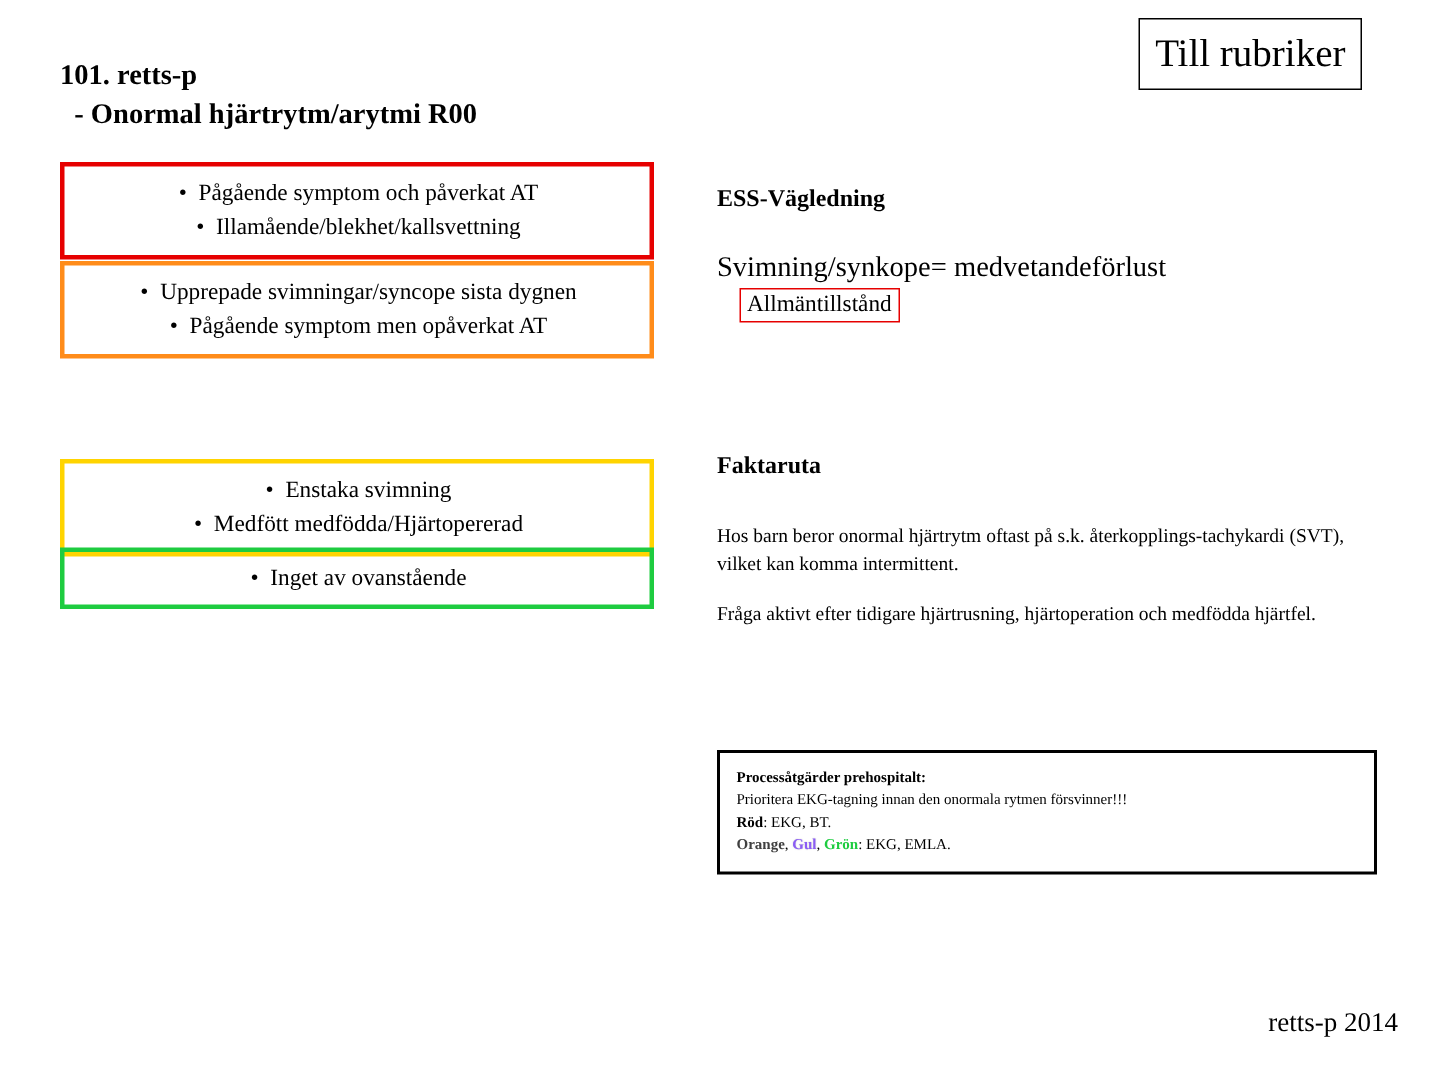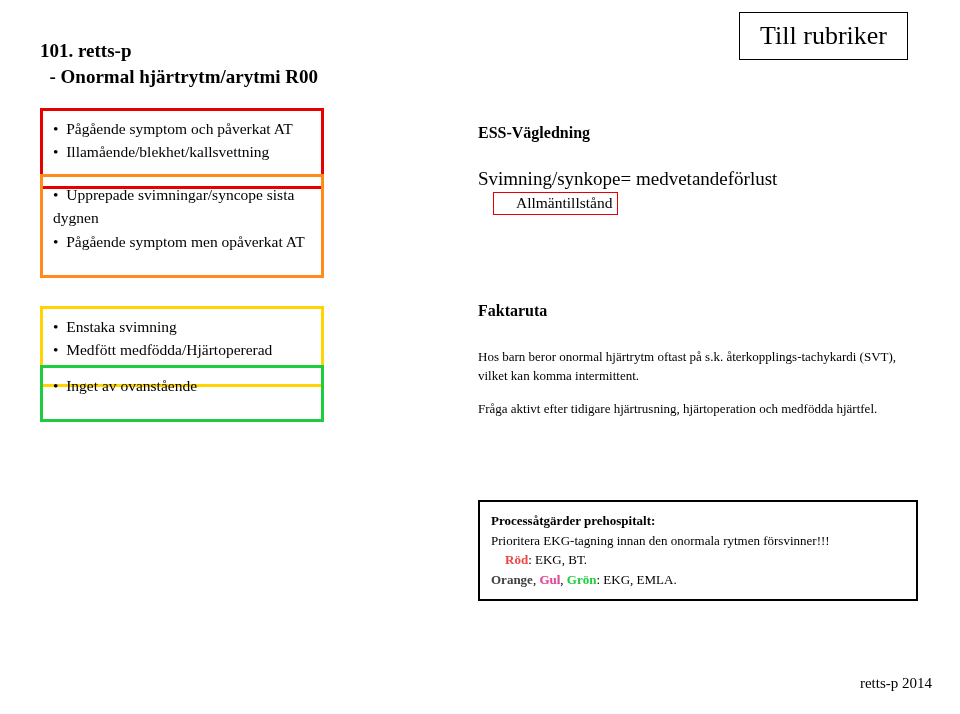--- a/index.html
+++ b/index.html
@@ -18,32 +18,33 @@
     top: 38px;
     font-size: 19px;
     font-weight: bold;
     line-height: 1.35;
   }
   .link-box {
     position: absolute;
     right: 52px;
     top: 12px;
     border: 1.5px solid #000;
-    padding: 8px 20px;
+    padding: 8px 10px;
     font-size: 26px;
     color: #000;
     cursor: pointer;
   }
   .symptom-box {
     position: absolute;
-    width: 284px;
-    padding: 6px 8px 22px 10px;
+    width: 396px;
+    padding: 6px 8px 6px 10px;
     border: 3px solid;
     font-size: 15.5px;
     line-height: 1.5;
+    text-align: center;
   }
   .symptom-box ul { list-style: none; }
   .symptom-box li::before { content: "\2022\2002"; }
   .pri-red    { left: 40px; top: 108px; border-color: #e60000; }
   .pri-orange { left: 40px; top: 174px; border-color: #ff8c1a; font-family: Liberation Serif, serif; }
   .pri-yellow { left: 40px; top: 306px; border-color: #ffd400; }
   .pri-green  { left: 40px; top: 365px; border-color: #1ecc40; }
 
   .ess-title {
     position: absolute;
@@ -53,21 +54,21 @@
     font-weight: bold;
   }
   .ess-line {
     position: absolute;
     left: 478px;
     top: 168px;
     font-size: 19px;
   }
   .link-inline {
     border: 1.5px solid #e60000;
-    padding: 1px 5px 2px 22px;
+    padding: 1px 5px 2px 4px;
     font-size: 15.5px;
     color: #000;
     cursor: pointer;
     position: absolute;
     left: 493px;
     top: 192px;
   }
 
   .fact-title {
     position: absolute;
@@ -86,34 +87,34 @@
   }
   .fact-body p { margin-bottom: 14px; }
 
   .proc-box {
     position: absolute;
     left: 478px;
     top: 500px;
     width: 440px;
     border: 2px solid #000;
     padding: 9px 9px 10px 11px;
-    font-size: 13px;
+    font-size: 10px;
     line-height: 1.5;
   }
   .proc-title { font-weight: bold; }
-  .c-red    { color: #ef4444; font-weight: bold; margin-left: 14px; }
+  .c-red    { color: #000000; font-weight: bold; }
   .c-orange { color: #404040; font-weight: bold; }
-  .c-yellow { color: #ec4899; font-weight: bold; text-shadow: 0 0 1px rgba(0,0,0,.25); text-align: center; }
+  .c-yellow { color: #8b5cf6; font-weight: bold; text-shadow: 0 0 1px rgba(0,0,0,.25); text-align: center; }
   .c-green  { color: #1ecc40; font-weight: bold; text-align: right; }
 
   .footer {
     position: absolute;
     right: 28px;
     bottom: 22px;
-    font-size: 15px;
+    font-size: 18px;
   }
 </style>
 </head>
 <body>
 
 <div class="page-title">
   <span>101. retts-p</span><br>
   &nbsp;&nbsp;<span>- Onormal hjärtrytm/arytmi R00</span>
 </div>
 

